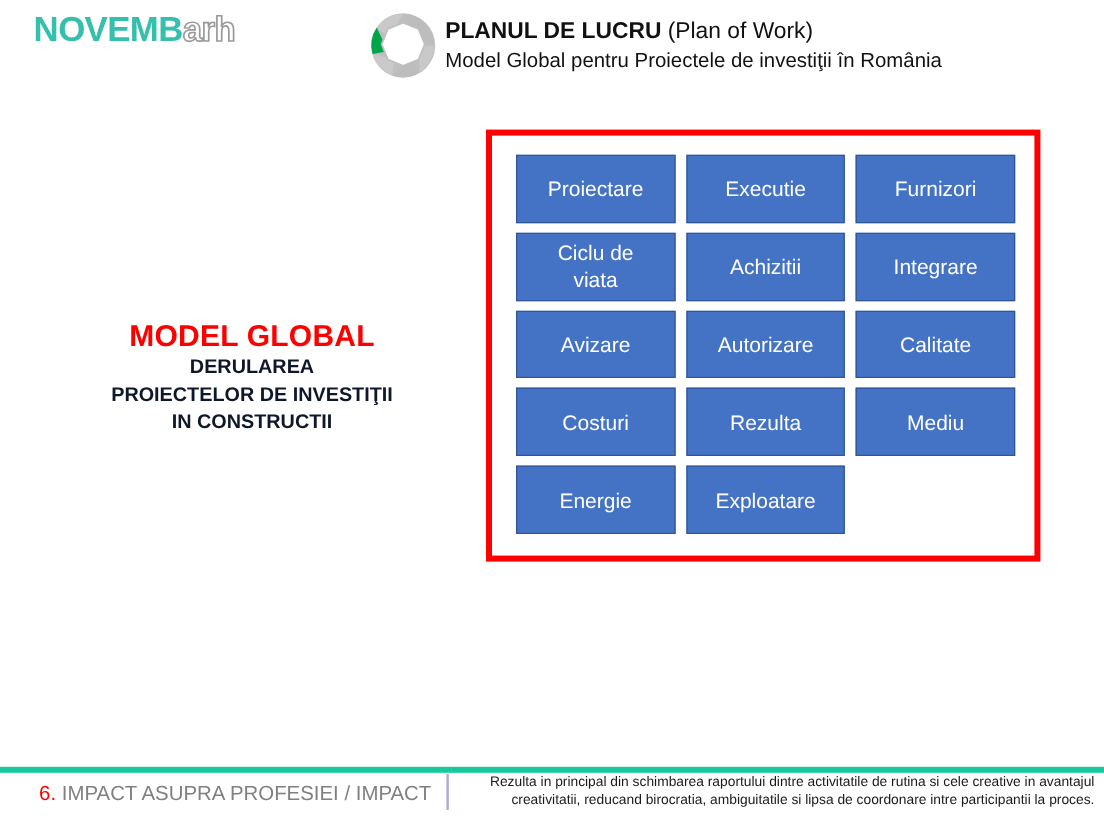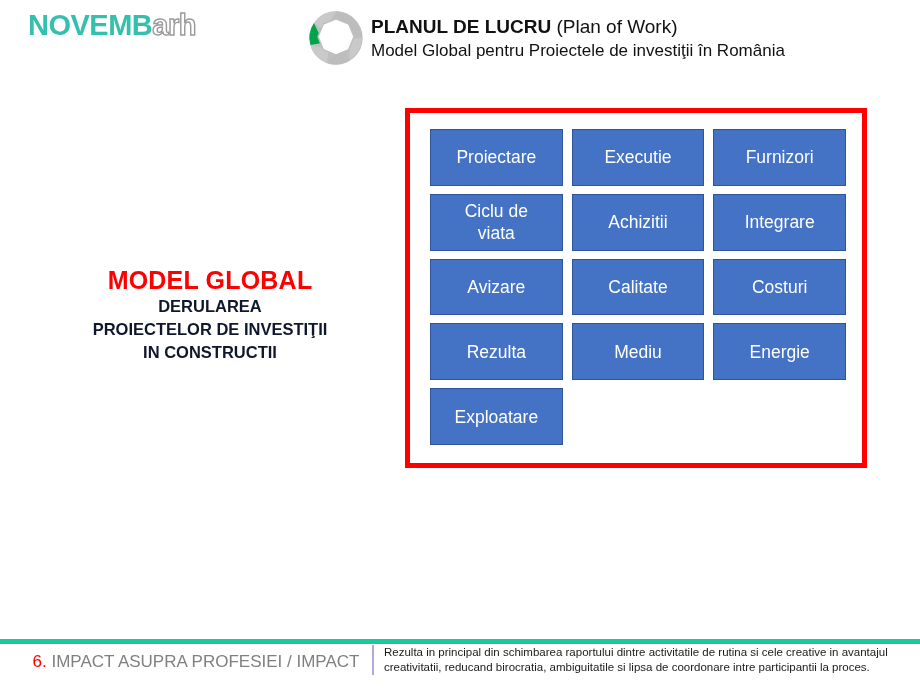--- a/index.html
+++ b/index.html
@@ -151,20 +151,21 @@
     font-weight: 400;
   }
   #footer-note-wrap {
     position: absolute;
     left: 372px;
     top: 645px;
     width: 540px;
     border-left: 2px solid #b5a8d8;
     padding-left: 10px;
     box-sizing: border-box;
+    text-align: right;
   }
   #footer-note {
     font-size: 11.5px;
     line-height: 15px;
     color: #1a1a1a;
   }
 </style>
 </head>
 <body>
 
@@ -202,20 +203,21 @@
 <div id="matrix-frame">
   <div id="matrix-grid">
       <div class="matrix-cell">Proiectare</div>
       <div class="matrix-cell">Executie</div>
       <div class="matrix-cell">Furnizori</div>
       <div class="matrix-cell">Ciclu de
 viata</div>
       <div class="matrix-cell">Achizitii</div>
       <div class="matrix-cell">Integrare</div>
       <div class="matrix-cell">Avizare</div>
+      <div class="matrix-cell">Autorizare</div>
       <div class="matrix-cell">Calitate</div>
       <div class="matrix-cell">Costuri</div>
       <div class="matrix-cell">Rezulta</div>
       <div class="matrix-cell">Mediu</div>
       <div class="matrix-cell">Energie</div>
       <div class="matrix-cell">Exploatare</div>
     </div>
 </div>
 
 <div id="footer-rule"></div>

